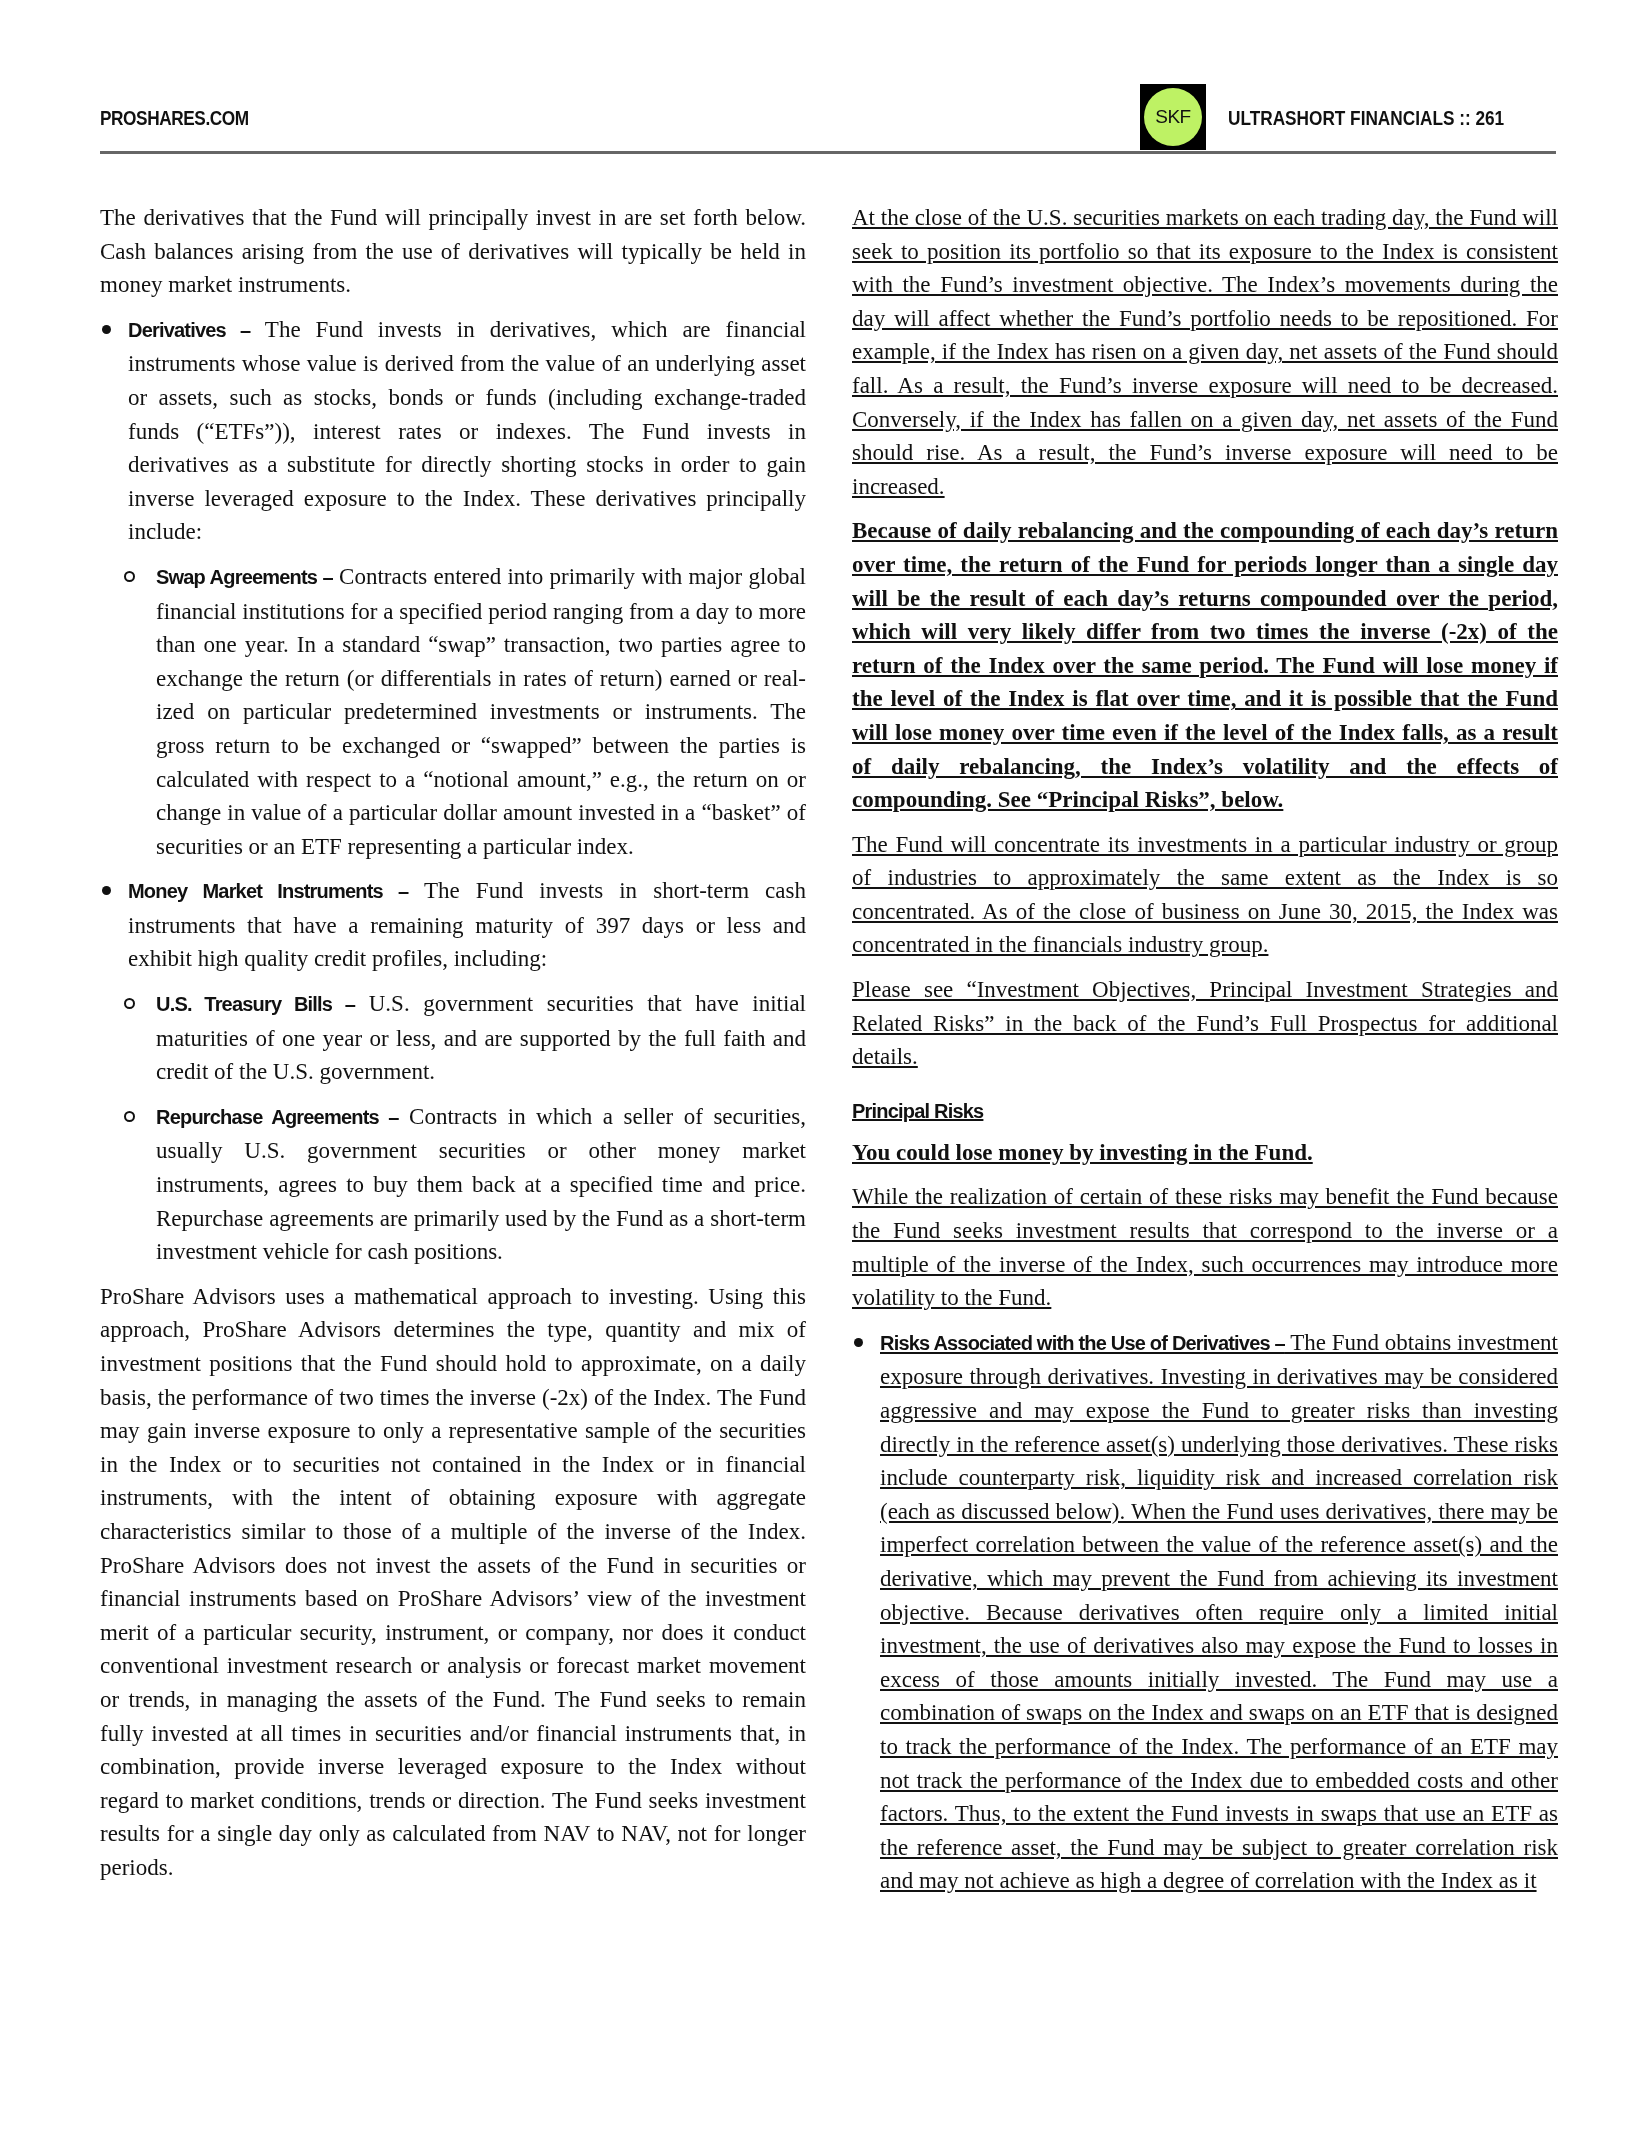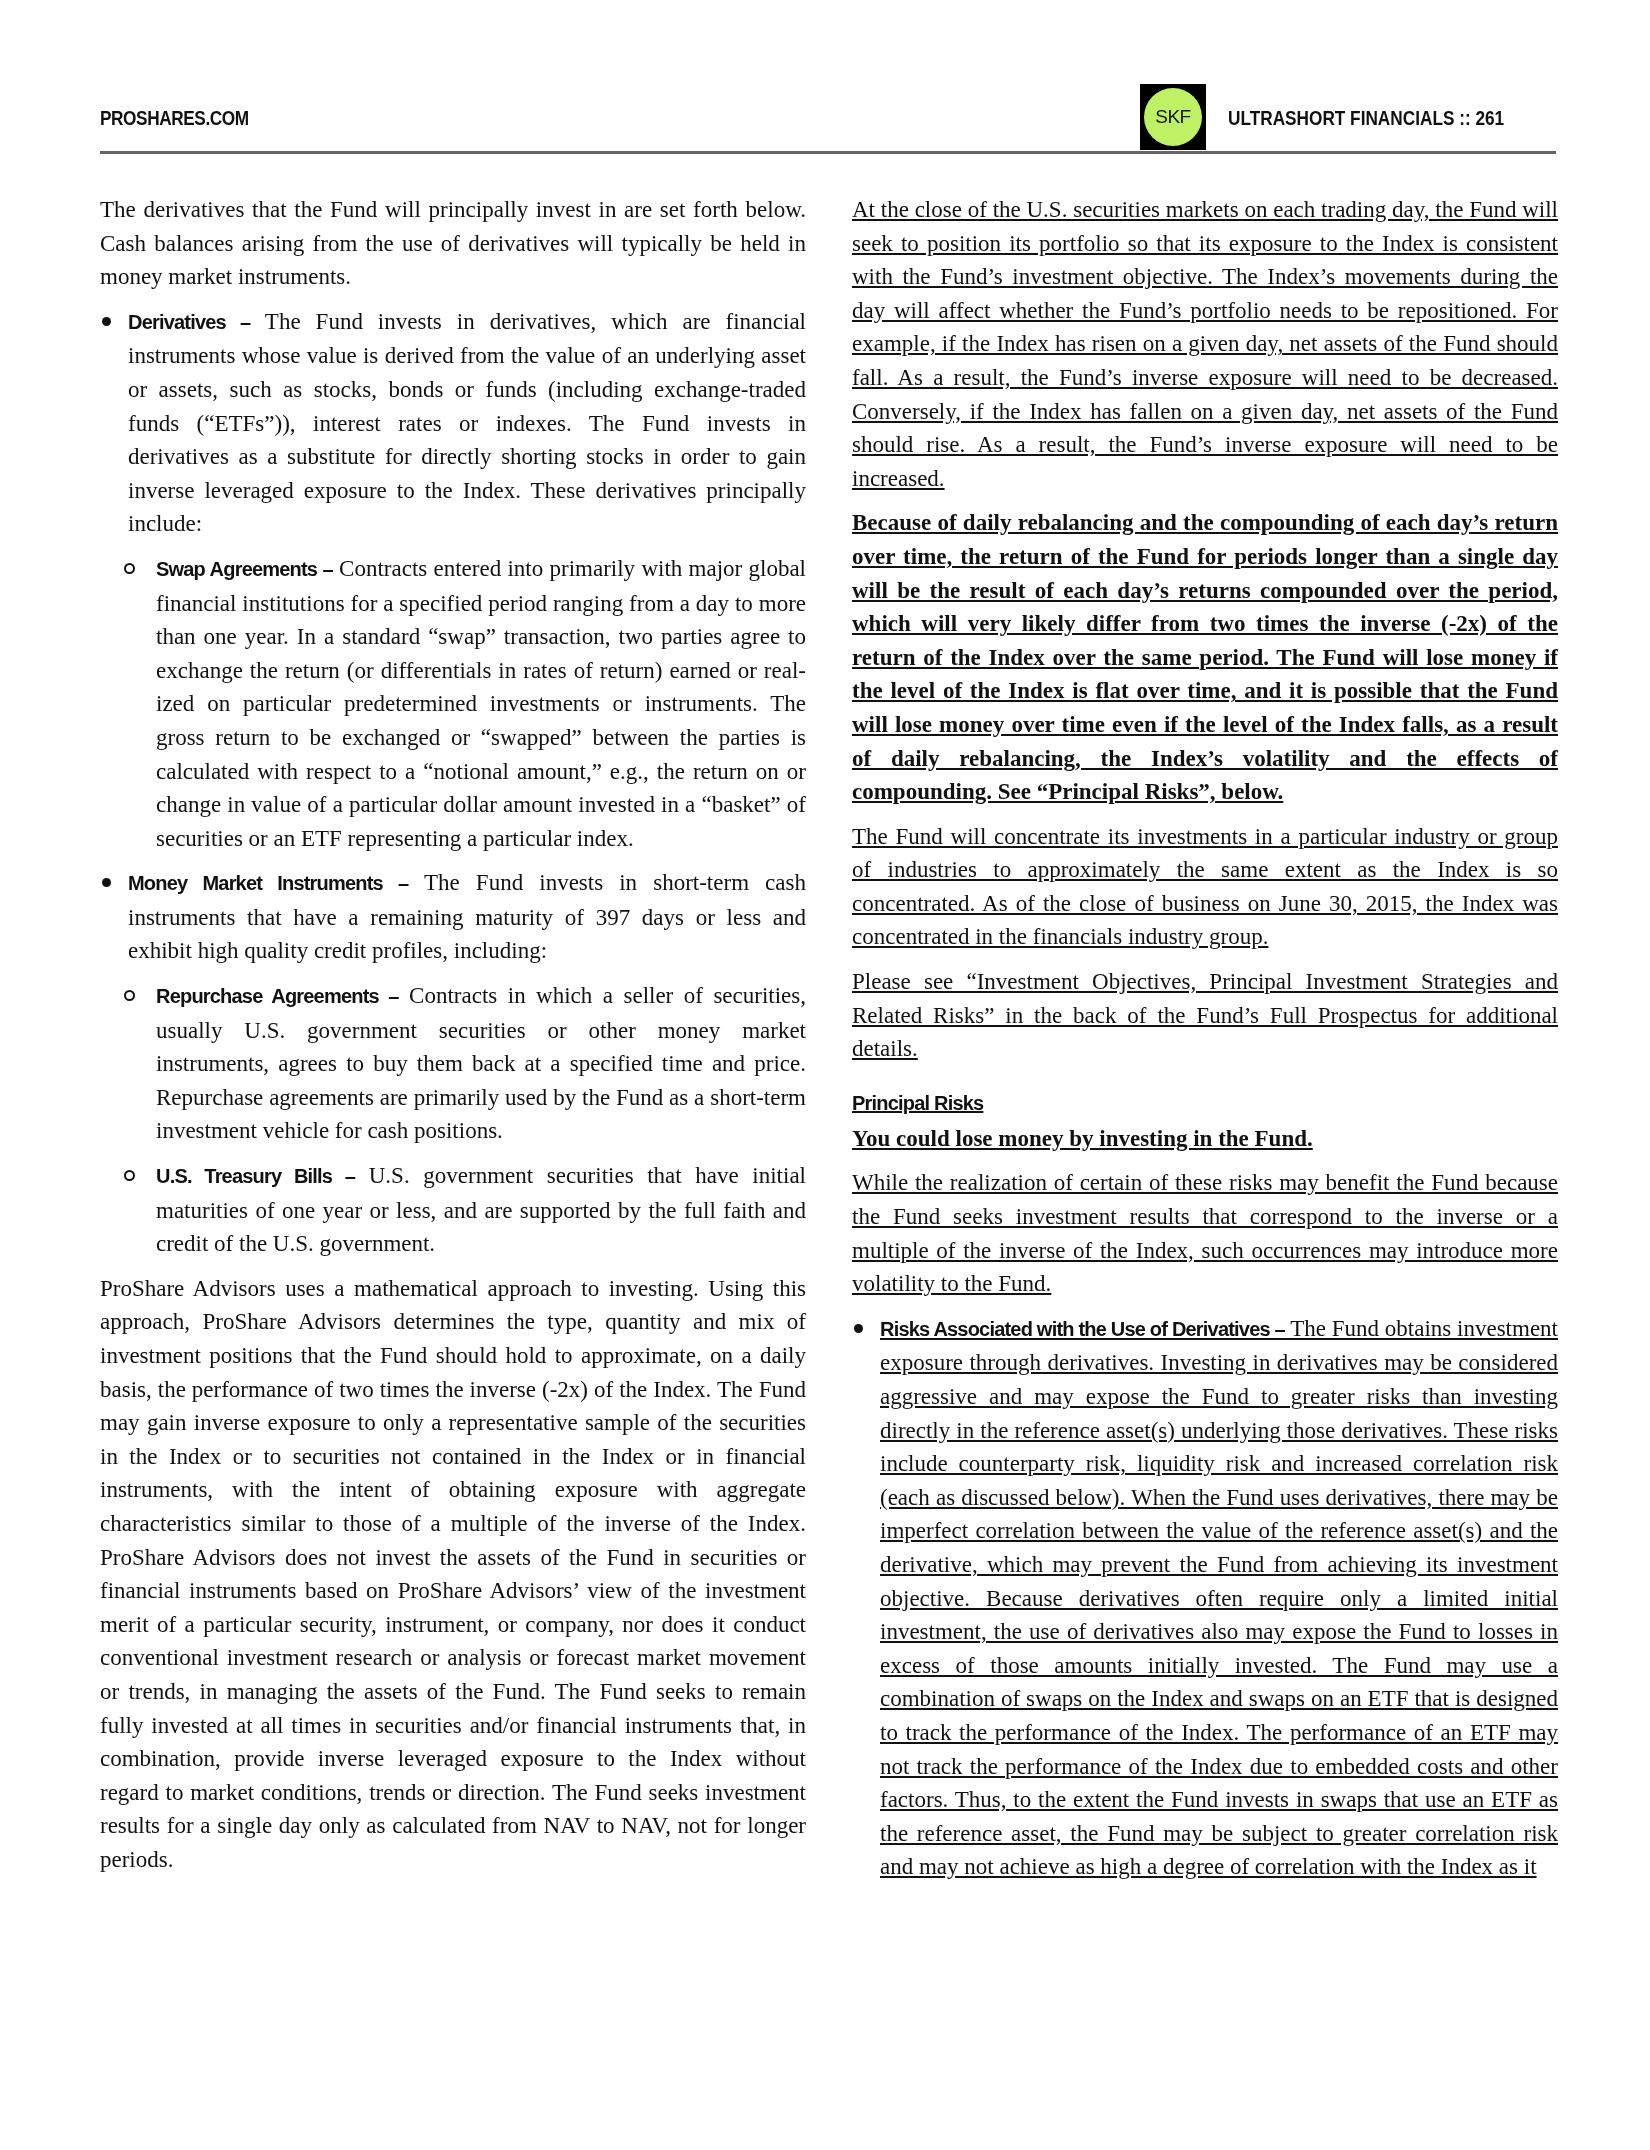--- a/index.html
+++ b/index.html
@@ -7,21 +7,21 @@
   .header { position: absolute; left: 100px; top: 76px; width: 1456px; height: 100px; }
   .site { position: absolute; left: 0; top: 30px; font-family: "Liberation Sans", sans-serif; font-weight: bold; font-size: 21px; letter-spacing: -0.5px; transform: scaleX(0.82); transform-origin: left center; color: #111; }
   .logo { position: absolute; left: 1040px; top: 8px; width: 66px; height: 66px; background: #000; }
   .logo-circle { position: absolute; left: 4px; top: 4px; width: 58px; height: 58px; border-radius: 50%; background: #bef264; display: flex; align-items: center; justify-content: center; font-family: "Liberation Sans", sans-serif; font-size: 19px; color: #111; letter-spacing: -0.5px; }
   .runhead { position: absolute; left: 1128px; top: 30px; font-family: "Liberation Sans", sans-serif; font-weight: bold; font-size: 21px; color: #111; transform: scaleX(0.82); transform-origin: left center; white-space: nowrap; }
   .rule { position: absolute; left: 100px; top: 151px; width: 1456px; height: 3px; background: #666; }
 
   .col { position: absolute; top: 193px; width: 706px; font-family: "Liberation Serif", serif; font-size: 23px; line-height: 33.6px; text-align: justify; hyphens: manual; }
   .col.left { left: 100px; }
   .col.right { left: 852px; text-decoration: underline; }
-  .col p { margin: 0 0 11px 0; }
+  .col p { margin: 8px 0 11px 0; }
   .col ul { list-style: none; margin: 0 0 11px 0; padding: 0; }
   .col li { position: relative; margin: 0 0 11px 0; }
   .lvl1 { padding-left: 28px; }
   .lvl2 { padding-left: 56px; }
   .bullet-dot { position: absolute; left: 2px; top: 12px; width: 9px; height: 9px; border-radius: 50%; background: #111; }
   .bullet-ring { position: absolute; left: 24px; top: 11px; width: 7px; height: 7px; border-radius: 50%; border: 2px solid #111; }
   .term { font-family: "Liberation Sans", sans-serif; font-weight: bold; font-size: 20px; letter-spacing: -0.8px; }
   .bold { font-weight: bold; }
   h2.section { font-family: "Liberation Sans", sans-serif; font-weight: bold; font-size: 20px; letter-spacing: -0.8px; margin: 20px 0 2px 0; line-height: 34px; }
   .gap-sm { margin-top: 22px; }
@@ -48,25 +48,25 @@
     <li class="lvl2">
       <span class="bullet-ring"></span>
       <span class="term">Swap Agreements –</span><span> Contracts entered into primarily with major global financial institutions for a specified period ranging from a day to more than one year. In a standard “swap” transaction, two parties agree to exchange the return (or differentials in rates of return) earned or real­ized on particular predetermined investments or instru­ments. The gross return to be exchanged or “swapped” between the parties is calculated with respect to a “notional amount,” e.g., the return on or change in value of a particular dollar amount invested in a “basket” of secu­rities or an ETF representing a particular index.</span>
     </li>
     <li class="lvl1">
       <span class="bullet-dot"></span>
       <span class="term">Money Market Instruments –</span><span> The Fund invests in short-term cash instruments that have a remaining maturity of 397 days or less and exhibit high quality credit profiles, including:</span>
     </li>
     <li class="lvl2 gap-sm">
       <span class="bullet-ring"></span>
-      <span class="term">Repurchase Agreements –</span><span> Contracts in which a seller of secu­rities, usually U.S. government securities or other money market instruments, agrees to buy them back at a specified time and price. Repurchase agreements are primarily used by the Fund as a short-term investment vehicle for cash positions.</span>
+      <span class="term">U.S. Treasury Bills –</span><span> U.S. government securities that have initial maturities of one year or less, and are supported by the full faith and credit of the U.S. government.</span>
     </li>
     <li class="lvl2 gap-sm">
       <span class="bullet-ring"></span>
-      <span class="term">U.S. Treasury Bills –</span><span> U.S. government securities that have initial maturities of one year or less, and are supported by the full faith and credit of the U.S. government.</span>
+      <span class="term">Repurchase Agreements –</span><span> Contracts in which a seller of secu­rities, usually U.S. government securities or other money market instruments, agrees to buy them back at a specified time and price. Repurchase agreements are primarily used by the Fund as a short-term investment vehicle for cash positions.</span>
     </li>
   </ul>
   <p class="gap-sm">ProShare Advisors uses a mathematical approach to investing. Using this approach, ProShare Advisors determines the type, quantity and mix of investment positions that the Fund should hold to approximate, on a daily basis, the performance of two times the inverse (-2x) of the Index. The Fund may gain inverse exposure to only a representative sample of the securities in the Index or to securities not contained in the Index or in financial instruments, with the intent of obtaining exposure with aggregate characteristics similar to those of a multiple of the inverse of the Index. ProShare Advisors does not invest the assets of the Fund in securities or financial instruments based on ProShare Advisors’ view of the investment merit of a particular security, instrument, or company, nor does it conduct conven­tional investment research or analysis or forecast market move­ment or trends, in managing the assets of the Fund. The Fund seeks to remain fully invested at all times in securities and/or financial instruments that, in combination, provide inverse leveraged exposure to the Index without regard to market con­ditions, trends or direction. The Fund seeks investment results for a single day only as calculated from NAV to NAV, not for longer periods.</p>
 </div>
 
 <div class="col right">
   <p>At the close of the U.S. securities markets on each trading day, the Fund will seek to position its portfolio so that its exposure to the Index is consistent with the Fund’s investment objective. The Index’s movements during the day will affect whether the Fund’s portfolio needs to be repositioned. For example, if the Index has risen on a given day, net assets of the Fund should fall. As a result, the Fund’s inverse exposure will need to be decreased. Conversely, if the Index has fallen on a given day, net assets of the Fund should rise. As a result, the Fund’s inverse exposure will need to be increased.</p>
   <p class="bold">Because of daily rebalancing and the compounding of each day’s return over time, the return of the Fund for periods longer than a single day will be the result of each day’s returns com­pounded over the period, which will very likely differ from two times the inverse (-2x) of the return of the Index over the same period. The Fund will lose money if the level of the Index is flat over time, and it is possible that the Fund will lose money over time even if the level of the Index falls, as a result of daily rebalancing, the Index’s volatility and the effects of compounding. See “Principal Risks”, below.</p>
   <p>The Fund will concentrate its investments in a particular industry or group of industries to approximately the same extent as the Index is so concentrated. As of the close of business on June 30, 2015, the Index was concentrated in the financials industry group.</p>
   <p>Please see “Investment Objectives, Principal Investment Strat­egies and Related Risks” in the back of the Fund’s Full Prospectus for additional details.</p>

